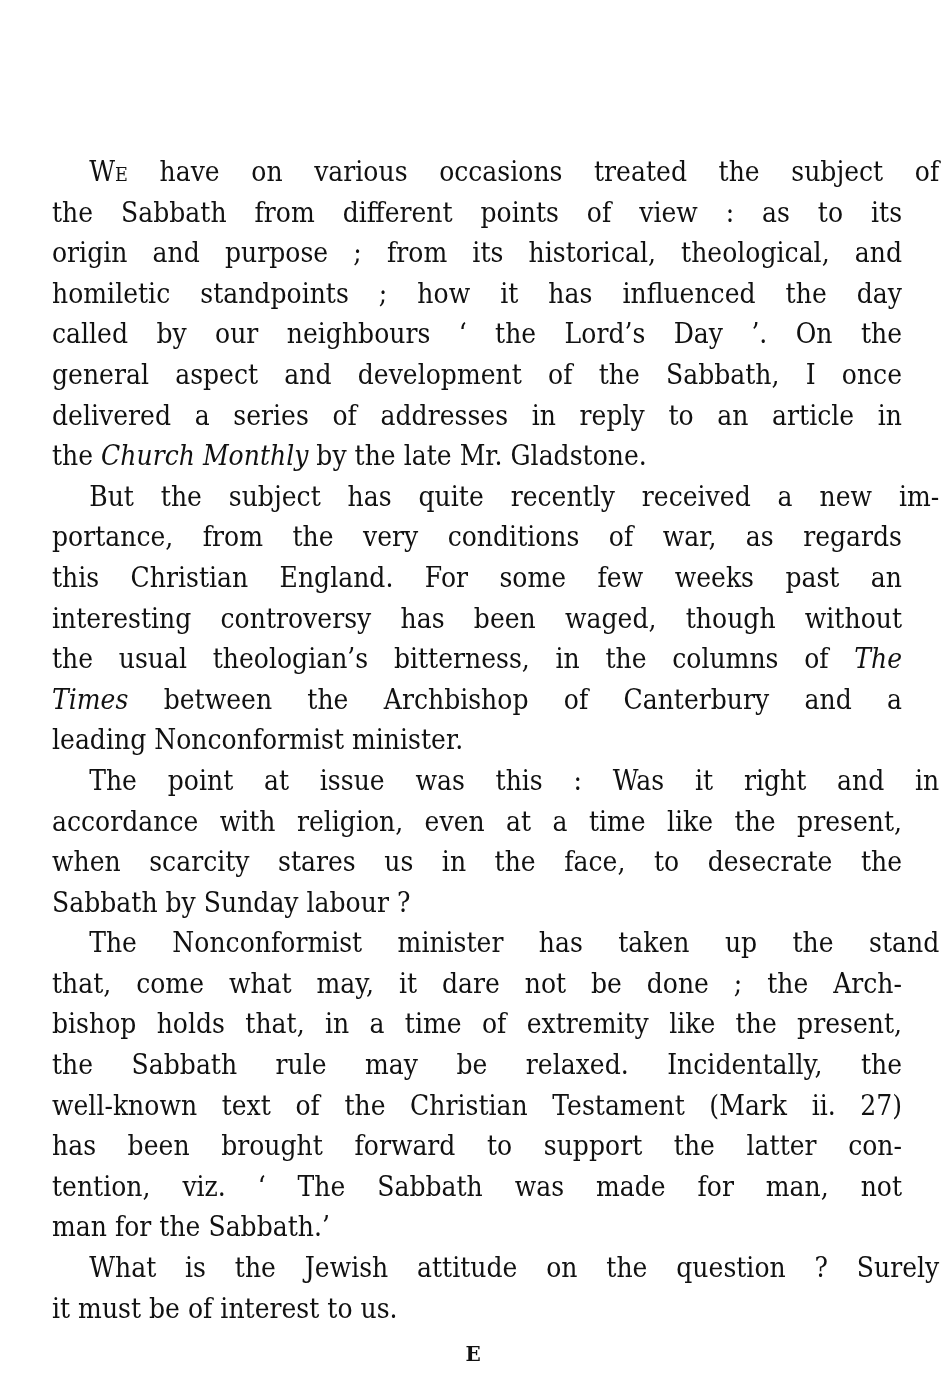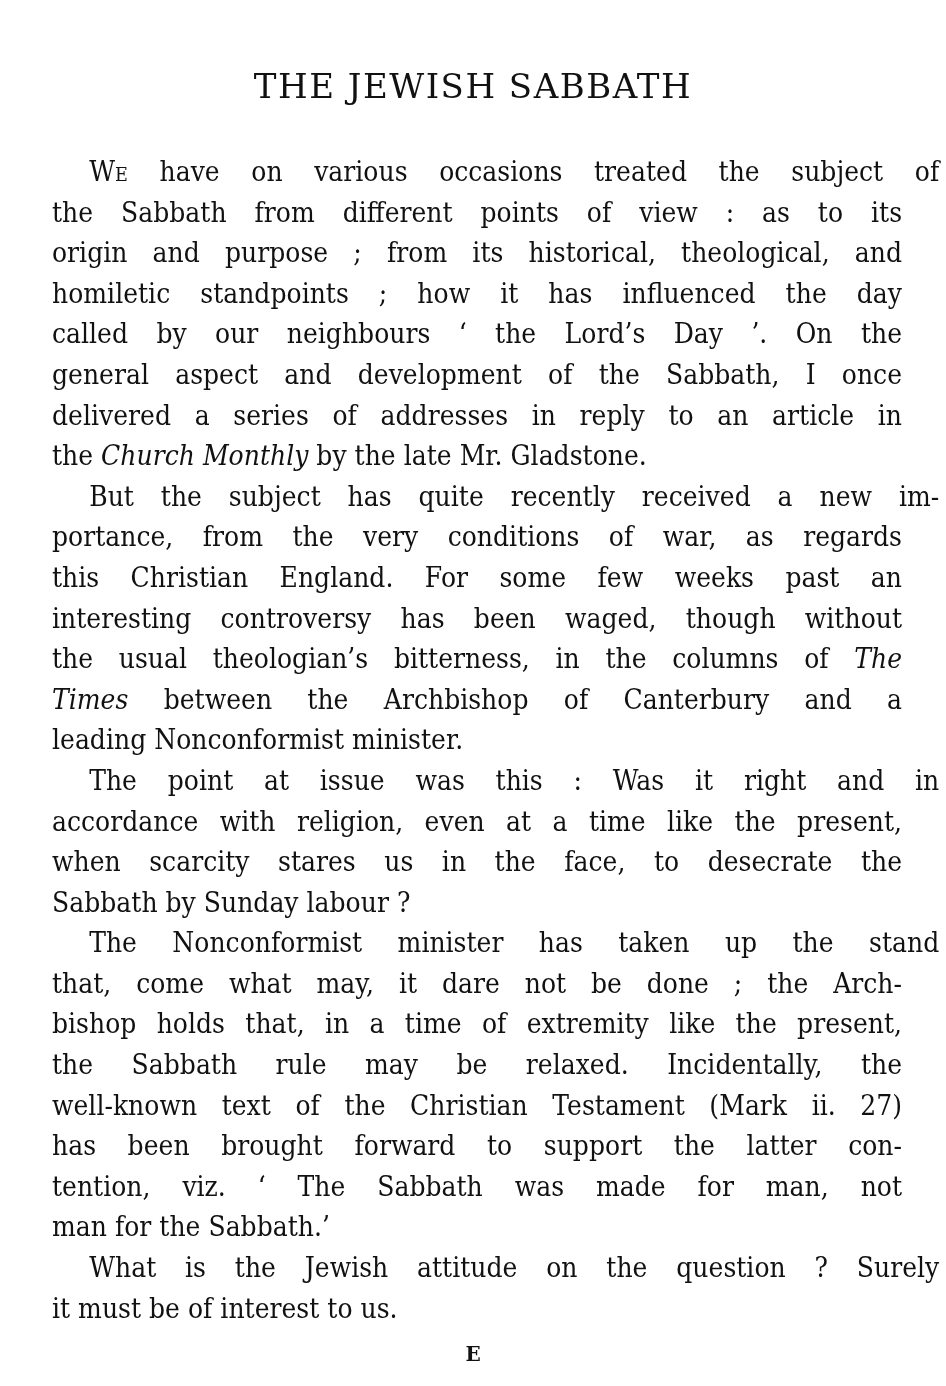--- a/index.html
+++ b/index.html
@@ -21,21 +21,20 @@
     .sc { font-variant: small-caps; }
     .footer-sig {
       position: absolute; left: 0; right: 0; top: 1342px; text-align: center;
       font-family: "DejaVu Serif", serif; font-size: 20px; font-weight: bold;
     }
   </style>
 </head>
 <body>
 
 <div class="page">
-  <div class="title">THE JEWISH SABBATH</div>
   <div class="body-text" id="body-text">
       <div>
         <span class="line justify indent"><span class="sc">We</span> have on various occasions treated the subject of</span>
         <span class="line justify">the Sabbath from different points of view : as to its</span>
         <span class="line justify">origin and purpose ; from its historical, theological, and</span>
         <span class="line justify">homiletic standpoints ; how it has influenced the day</span>
         <span class="line justify">called by our neighbours ‘ the Lord’s Day ’. On the</span>
         <span class="line justify">general aspect and development of the Sabbath, I once</span>
         <span class="line justify">delivered a series of addresses in reply to an article in</span>
         <span class="line" style="width: auto;">the <i>Church Monthly</i> by the late Mr. Gladstone.</span>

